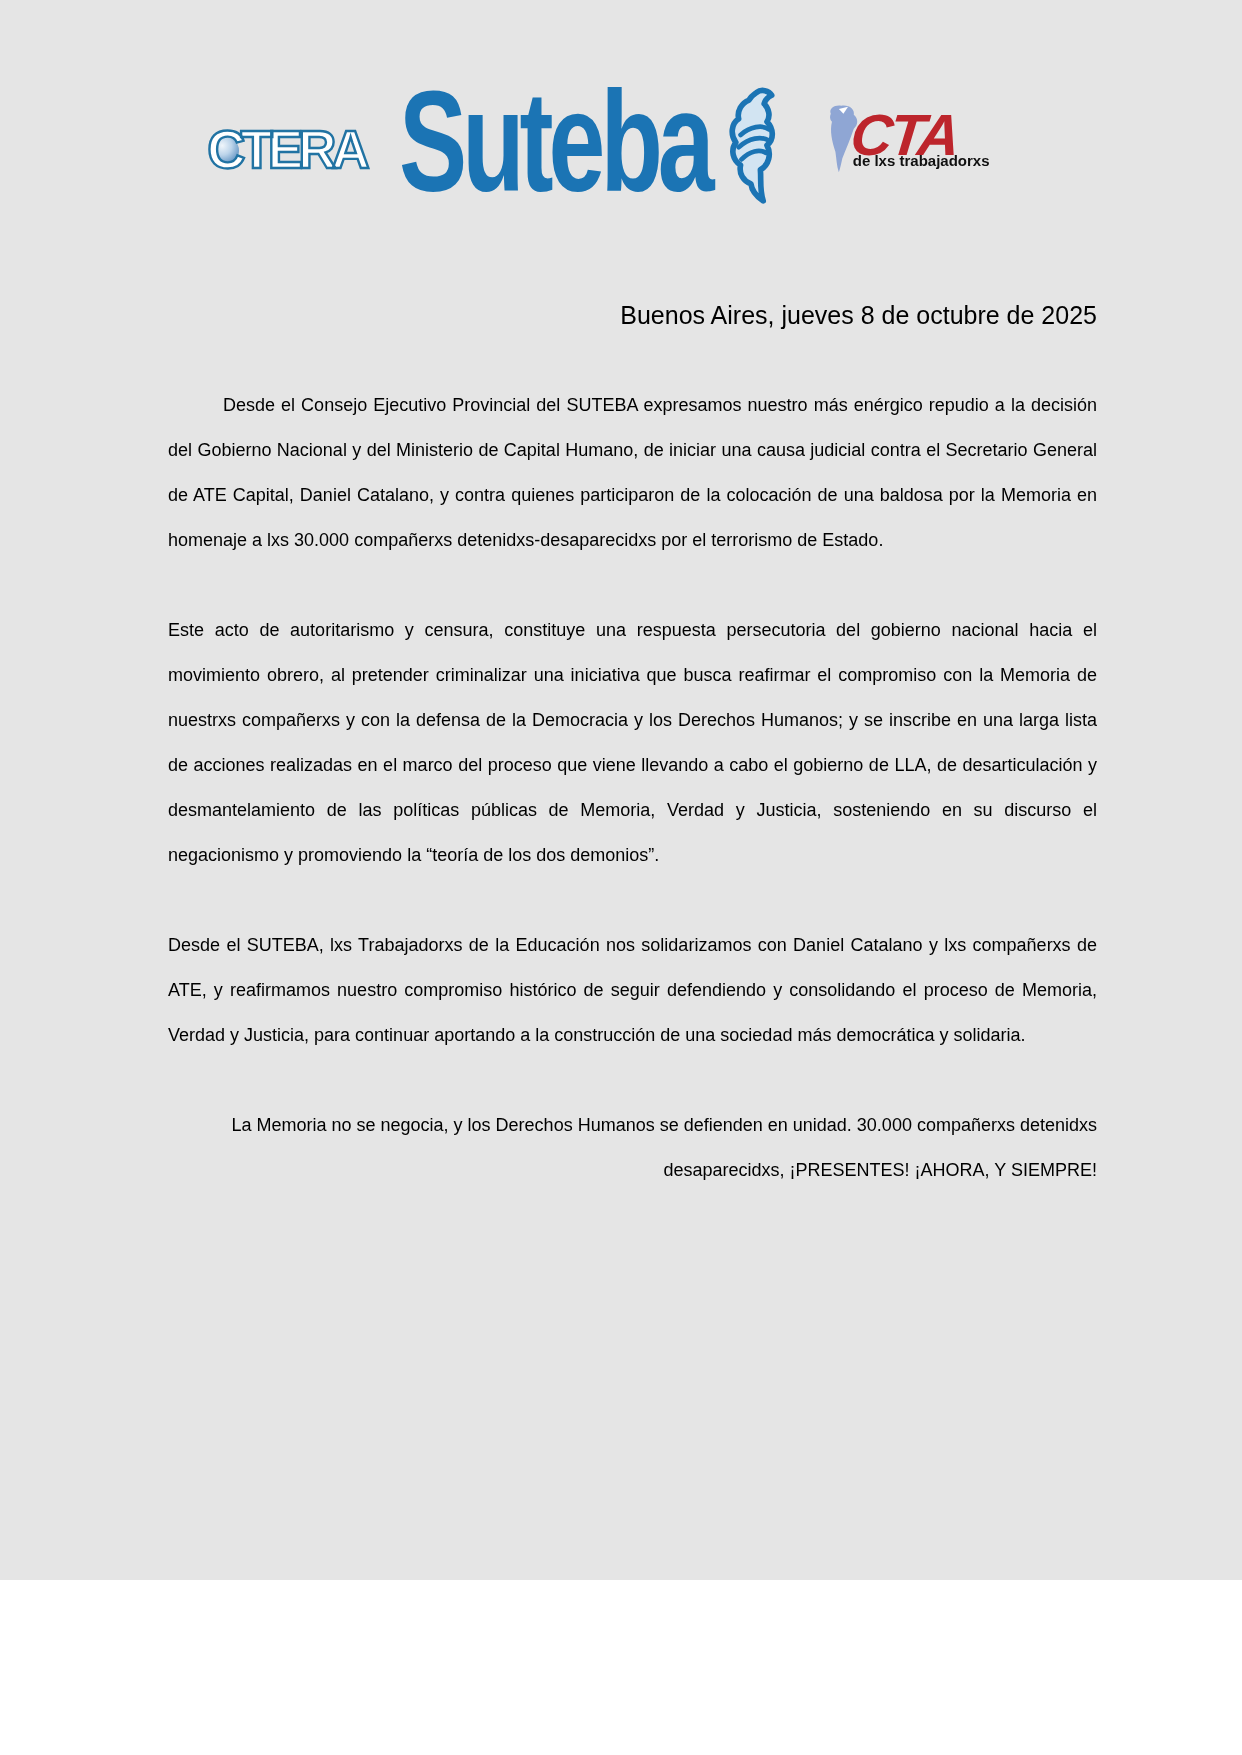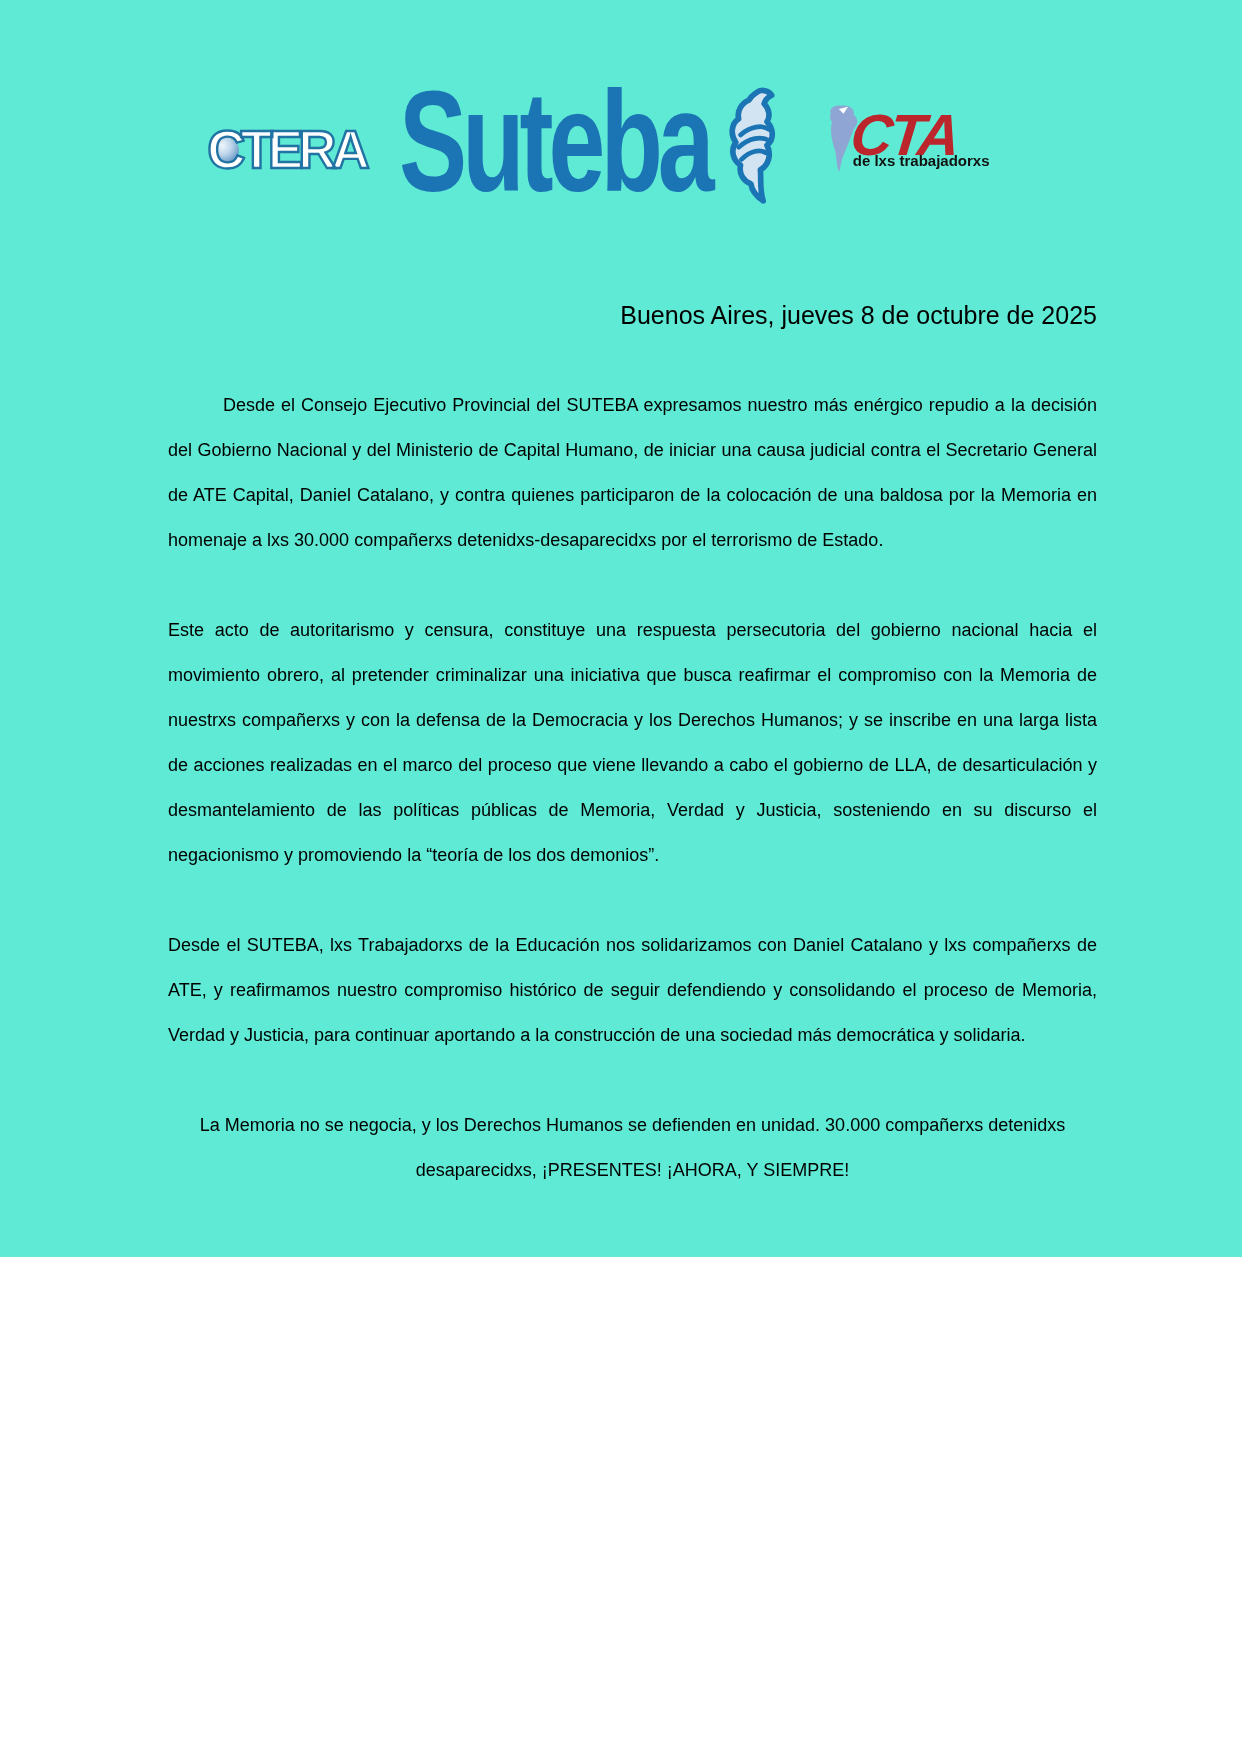--- a/index.html
+++ b/index.html
@@ -1,19 +1,19 @@
 <!DOCTYPE html>
 <html lang="es" style="--suteba-blue: #1b74b4; --ctera-blue: #2173a3; --cta-red: #bd252c; --cta-map-blue: #8fa6d4; --map-fill: #d2e4f2;"><head>
 <meta charset="utf-8">
 <style>
   html, body { margin:0; padding:0; background:#ffffff; }
   .page {
     position:relative;
-    width:1242px; height:1257px;
-    background:#5eead4;
+    width:1242px; height:1580px;
+    background:#e5e5e5;
     font-family:"Liberation Sans","DejaVu Sans",sans-serif;
     color:#000;
     overflow:hidden;
   }
 
   
   .logo-row {
     position:absolute; top:60px; left:0;
     width:1242px; height:180px;
     display:flex; justify-content:center; align-items:center;
@@ -63,21 +63,21 @@
 
   
   .doc-body { position:absolute; left:168px; top:293px; width:929px; }
   .date-line { text-align:right; font-size:25px; line-height:45px; }
   .para {
     margin:45px 0 0 0;
     font-size:18px; line-height:45px;
     text-align:justify; text-justify:inter-word;
   }
   .para.first { text-indent:55px; }
-  .para.last { text-align:center; }
+  .para.last { text-align:right; }
 
   
   .footer {
     position:absolute; top:1578px; left:0; width:1242px;
     text-align:center;
     font-family:"Liberation Serif","DejaVu Serif",serif;
   }
   .footer-l1 { font-weight:bold; font-size:27px; line-height:32px; }
   .footer-l2 { font-size:27px; line-height:32px; margin-top:22px; letter-spacing:.5px; }
 </style>

